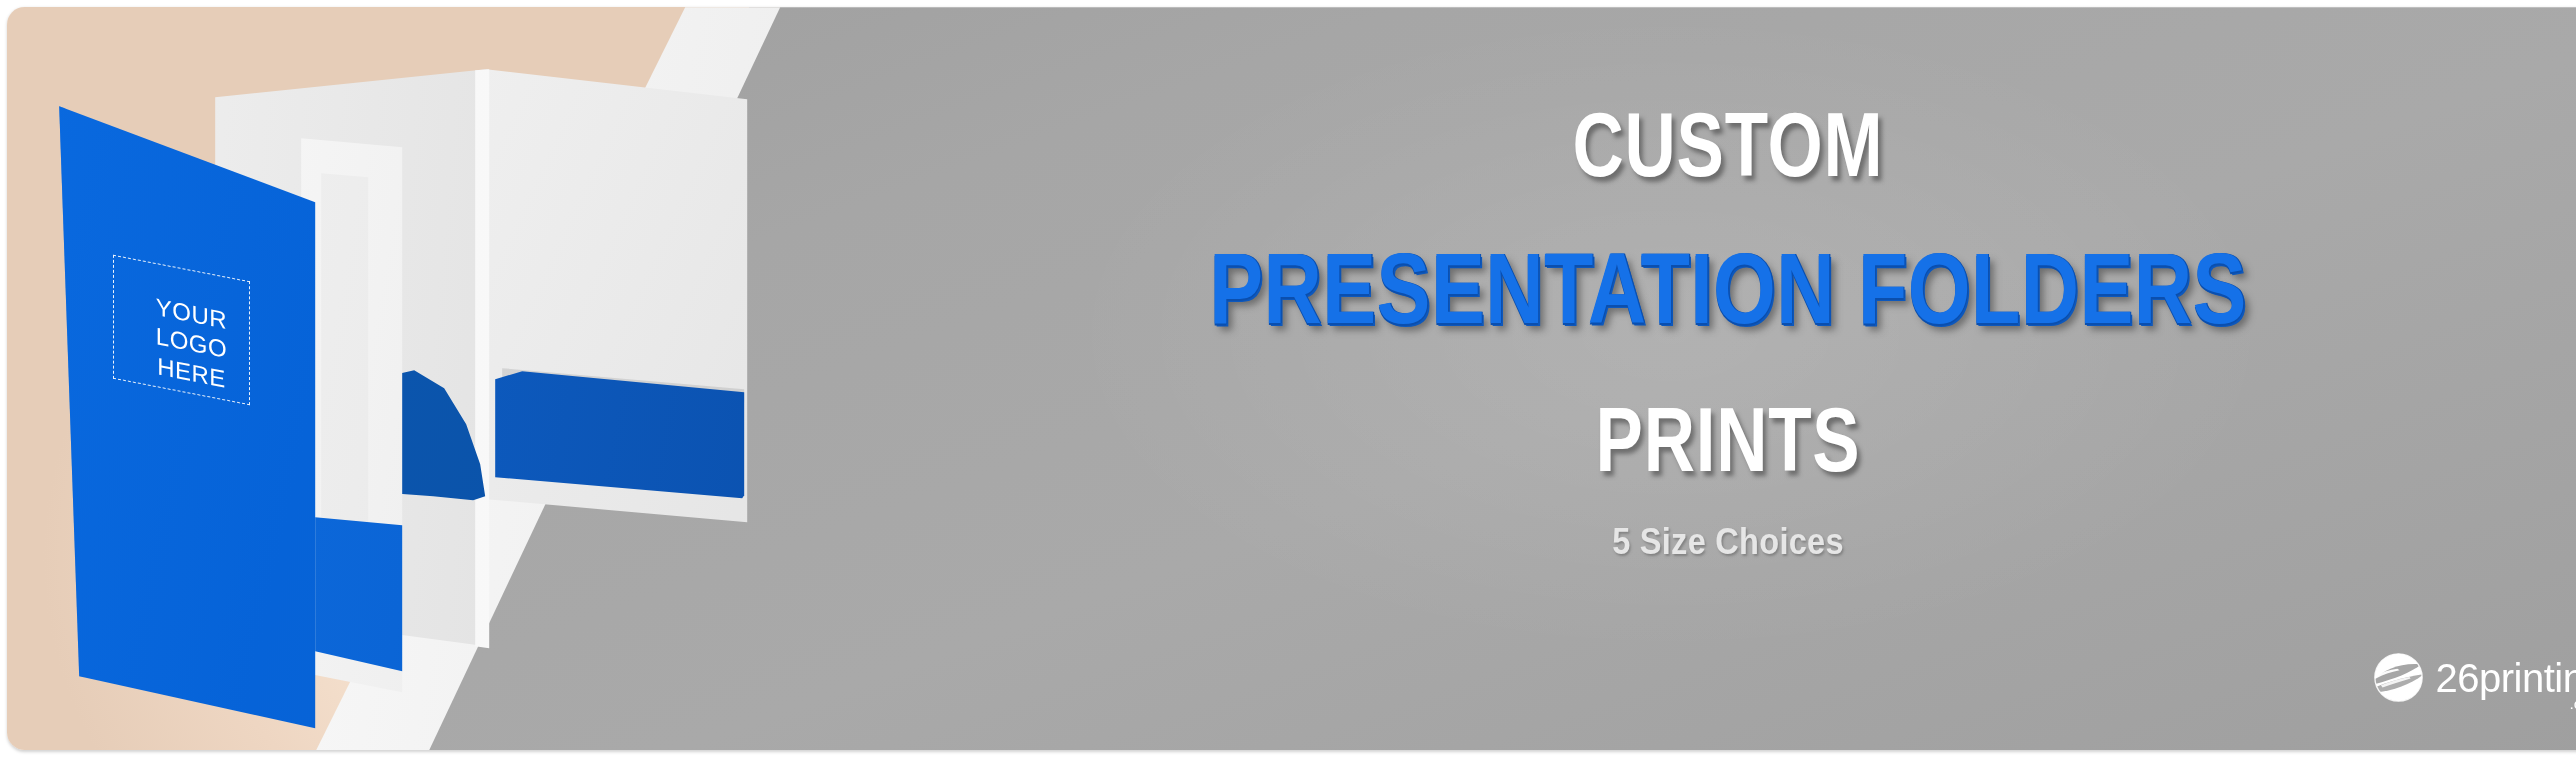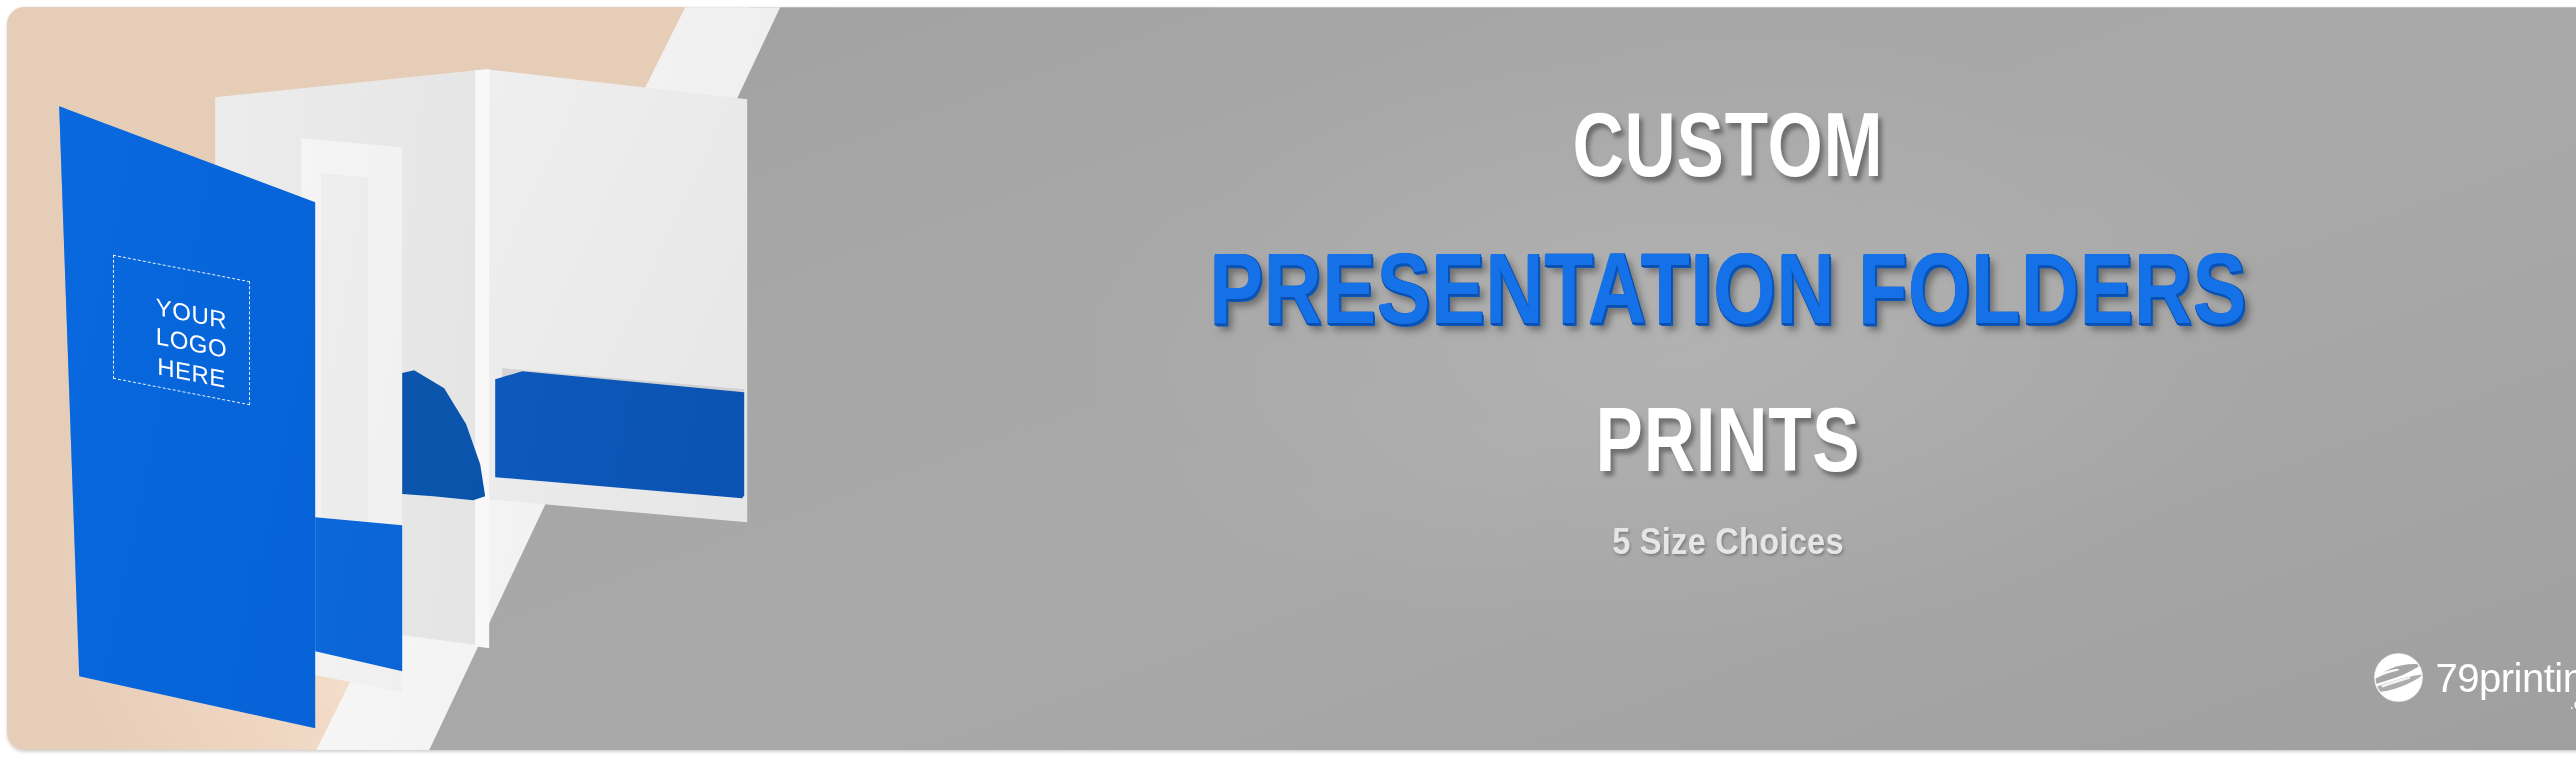--- a/index.html
+++ b/index.html
@@ -360,20 +360,20 @@
           <path d="M2 70 C26 60, 56 50, 96 44 C74 62, 42 74, 6 78 Z" opacity="0.92"></path>
         </g>
         <g clip-path="url(#globeclip)" fill="#ffffff">
           <path d="M6 48 C20 40, 34 36, 48 34 L52 37 C36 40, 22 45, 9 52 Z" opacity="0.95"></path>
           <path d="M18 64 C34 58, 52 52, 70 49 L72 52 C54 57, 36 63, 21 68 Z" opacity="0.85"></path>
           <path d="M30 76 C46 72, 62 66, 78 60 L79 63 C64 70, 47 77, 32 80 Z" opacity="0.7"></path>
         </g>
         <circle cx="50" cy="50" r="43" fill="none" stroke="#ffffff" stroke-width="2.5" opacity="0.85"></circle>
       </svg>
       <div class="brand-word">
-        <span class="w55">79</span><span class="wprint">printing</span>
+        <span class="w55">26</span><span class="wprint">printing</span>
         <span class="brand-dotcom">.com</span>
       </div>
     </div>
 
   </div>
 </div>
 
 
 </body></html>

